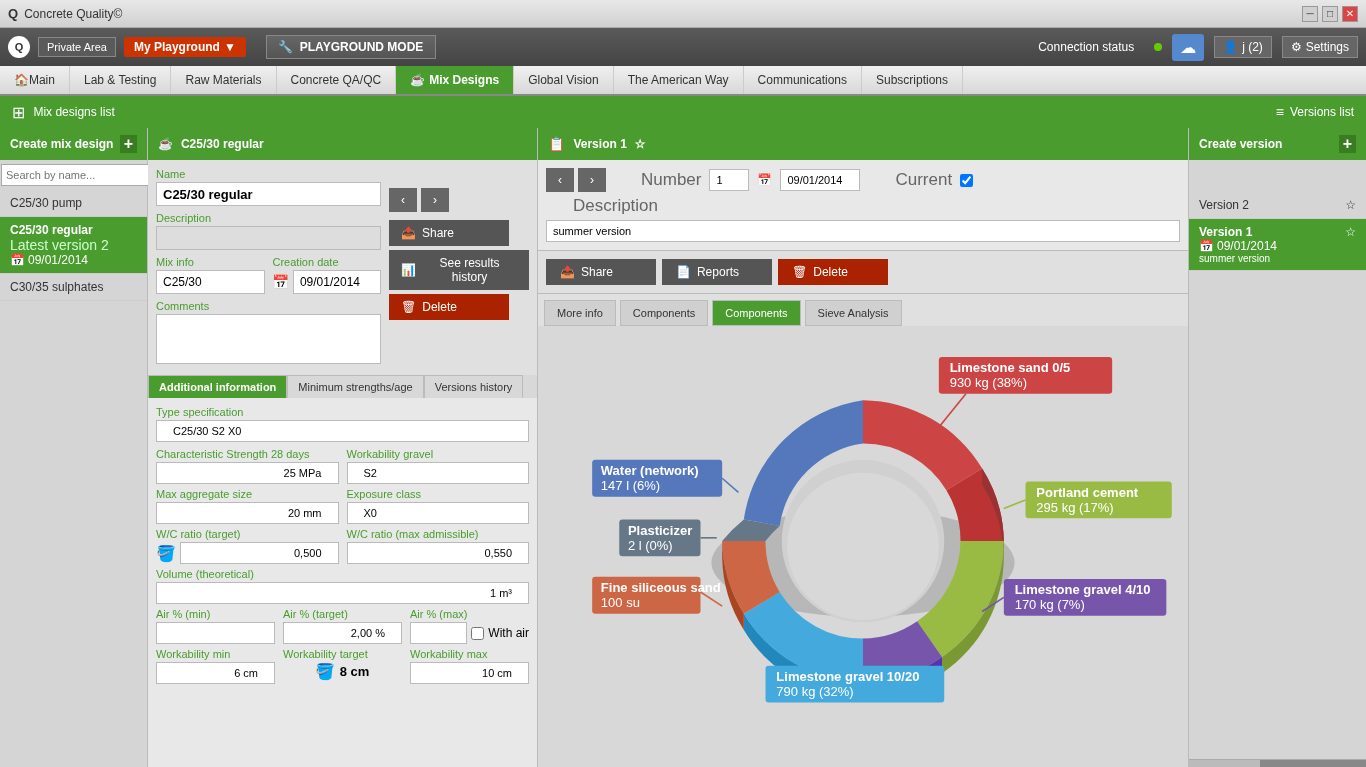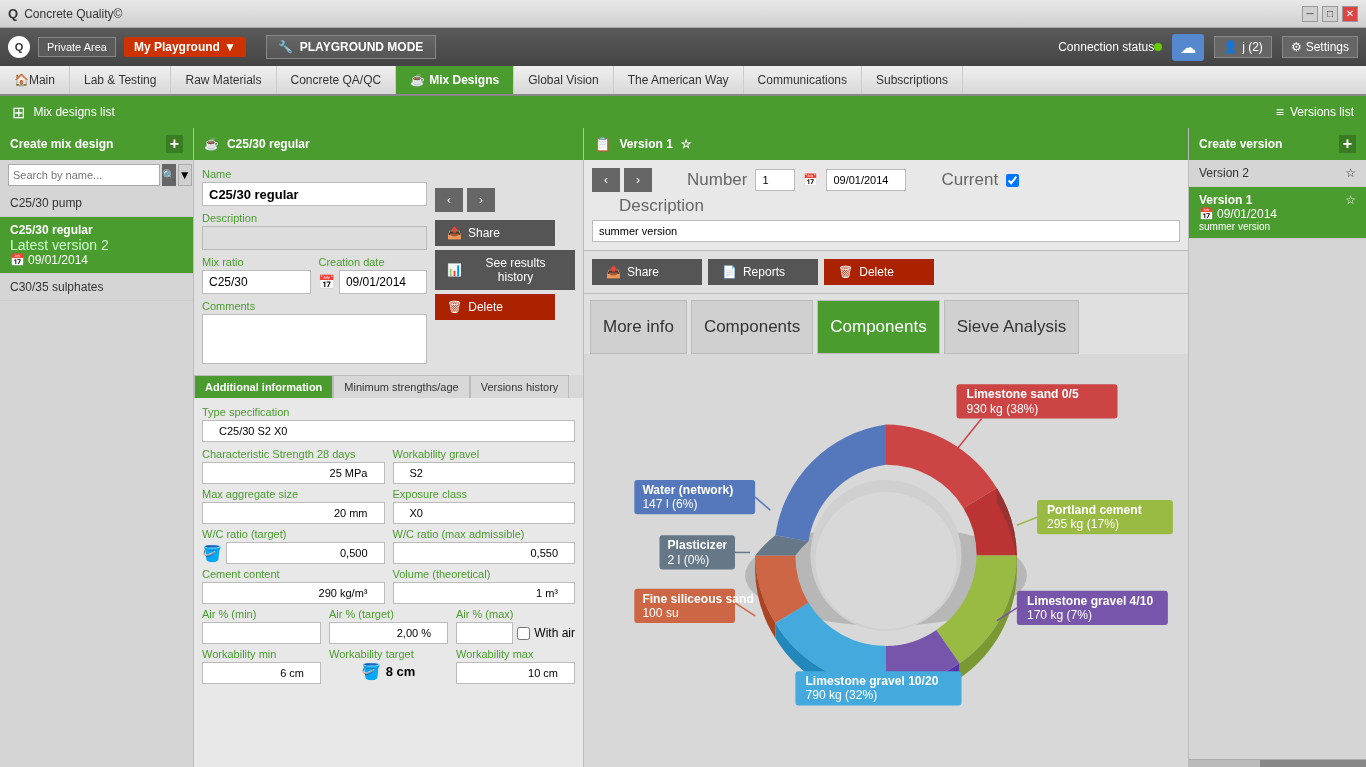--- a/index.html
+++ b/index.html
@@ -27,21 +27,21 @@
       align-items: center;
       padding: 0 8px;
       gap: 8px;
     }
     .logo-area { display: flex; align-items: center; gap: 6px; color: white; font-size: 12px; }
     .logo-circle { width: 22px; height: 22px; background: white; border-radius: 50%; display: flex; align-items: center; justify-content: center; color: #333; font-weight: bold; font-size: 11px; }
     .private-area-btn { background: #5a5a5a; color: white; border: 1px solid #888; padding: 3px 8px; font-size: 11px; cursor: pointer; }
     .playground-btn { background: #cc3300; color: white; border: none; padding: 3px 10px; font-size: 12px; font-weight: bold; cursor: pointer; display: flex; align-items: center; gap: 4px; border-radius: 2px; }
     .playground-mode-btn { background: linear-gradient(to bottom, #666, #555); color: white; border: 1px solid #888; padding: 4px 12px; font-size: 11px; font-weight: bold; cursor: pointer; display: flex; align-items: center; gap: 6px; margin-left: 12px; }
     .nav-right { margin-left: auto; display: flex; align-items: center; gap: 10px; color: white; font-size: 11px; }
-    .connection-status { display: flex; align-items: center; gap: 0; }
+    .connection-status { display: flex; align-items: center; gap: 20px; }
     .status-dot { width: 8px; height: 8px; background: #66cc00; border-radius: 50%; }
     .cloud-btn { background: #5588cc; border: none; color: white; padding: 4px 8px; border-radius: 3px; cursor: pointer; font-size: 16px; }
     .user-btn { background: #666; color: white; border: 1px solid #888; padding: 3px 8px; font-size: 11px; cursor: pointer; display: flex; align-items: center; gap: 4px; }
     .settings-btn { background: #666; color: white; border: 1px solid #888; padding: 3px 8px; font-size: 11px; cursor: pointer; display: flex; align-items: center; gap: 4px; }
 
     
     .menu-bar {
       background: linear-gradient(to bottom, #f0f0f0, #d8d8d8);
       height: 30px;
       display: flex;
@@ -65,40 +65,40 @@
 
     
     .main-layout {
       display: flex;
       height: calc(767px - 28px - 38px - 30px - 32px);
       background: #c8c8c8;
     }
 
     
     .left-sidebar {
-      width: 194px;
+      width: 148px;
       background: #d5d5d5;
       border-right: 1px solid #bbb;
       display: flex;
       flex-direction: column;
     }
     .create-mix-btn {
       background: #4a9c2f;
       color: white;
       border: none;
       height: 32px;
       display: flex;
       align-items: center;
       justify-content: space-between;
       padding: 0 10px;
       cursor: pointer;
       font-size: 12px;
       font-weight: bold;
     }
-    .search-bar { display: flex; align-items: flex-start; padding: 4px 8px; gap: 2px; }
+    .search-bar { display: flex; align-items: flex-start; padding: 4px 1px; gap: 2px; }
     .search-input { flex: 1; height: 22px; border: 1px solid #aaa; padding: 0 4px; font-size: 11px; background: white; }
     .search-btn { background: #666; color: white; border: none; width: 22px; height: 22px; cursor: pointer; font-size: 11px; display: flex; align-items: center; justify-content: center; }
     .filter-btn { background: #d0d0d0; border: 1px solid #aaa; width: 22px; height: 22px; cursor: pointer; display: flex; align-items: center; justify-content: center; }
     .mix-list { flex: 1; overflow-y: auto; }
     .mix-item { padding: 6px 10px; cursor: pointer; border-bottom: 1px solid #ccc; font-size: 11px; color: #333; }
     .mix-item.active { background: #4a9c2f; color: white; }
     .mix-item .sub { font-size: 14px; color: #aaa; }
     .mix-item.active .sub { color: #ccffcc; }
     .mix-item .date { font-size: 10px; display: flex; align-items: center; gap: 3px; }
 
@@ -191,21 +191,21 @@
       border-bottom: none;
       background: #d8d8d8; 
       color: #333; 
     }
     .ai-tab.active { background: #4a9c2f; color: white; font-weight: bold; }
     .ai-content { background: #e8e8e8; padding: 8px; overflow-y: auto; flex: 1; }
 
     .checkbox-label { display: flex; align-items: center; gap: 4px; }
     
     .comp-tabs { display: flex; background: #e0e0e0; padding: 6px 6px 0; gap: 4px; }
-    .comp-tab { padding: 16px 12px; cursor: pointer; font-size: 17px; background: #d0d0d0; border: 1px solid #bbb; color: #333; }
+    .comp-tab { padding: 6px 12px; cursor: pointer; font-size: 11px; background: #d0d0d0; border: 1px solid #bbb; color: #333; }
     .comp-tab.active { background: #4a9c2f; color: white; }
   </style>
 </head>
 <body>
 
 <div class="title-bar">
   <div class="title-bar-left">
     <span style="font-weight:bold; font-size:13px;">Q</span>
     <span>Concrete Quality©</span>
   </div>
@@ -329,21 +329,21 @@
 
         <div style="display:flex; padding:8px; gap:8px;">
 
           <div style="flex:1;">
             <div class="form-label">Name</div>
             <input class="form-input name" type="text" value="C25/30 regular" style="">
             <div class="form-label" style="margin-top:6px;">Description</div>
             <input class="form-input" type="text" style="background: rgb(221, 221, 221);">
             <div style="display:flex; gap:8px; margin-top:6px;">
               <div style="flex:1;">
-                <div class="form-label">Mix ratio</div>
+                <div class="form-label">Mix info</div>
                 <input class="form-input" type="text" value="C25/30" style="">
               </div>
               <div style="flex:1;">
                 <div class="form-label">Creation date</div>
                 <div style="display:flex; align-items:center; gap:3px;">
                   <span style="font-size:14px;">📅</span>
                   <input class="form-input" type="text" value="09/01/2014" style="flex: 1 1 0%;">
                 </div>
               </div>
             </div>
@@ -413,24 +413,20 @@
                 <input class="spec-input right" type="text" value="0,500" style="flex: 1 1 0%;">
               </div>
             </div>
             <div class="col">
               <div class="spec-label">W/C ratio (max admissible)</div>
               <input class="spec-input right" type="text" value="0,550" style="width: 100%;">
             </div>
           </div>
 
           <div class="two-col" style="margin-top:4px;">
-            <div class="col">
-              <div class="spec-label">Cement content</div>
-              <input class="spec-input right" type="text" value="290 kg/m³" style="width: 100%;">
-            </div>
             <div class="col">
               <div class="spec-label">Volume (theoretical)</div>
               <input class="spec-input right" type="text" value="1 m³" style="width: 100%;">
             </div>
           </div>
 
           <div class="three-col" style="margin-top:4px;">
             <div class="col">
               <div class="spec-label">Air % (min)</div>
               <input class="spec-input" type="text" value="" style="width: 100%;">
@@ -594,21 +590,21 @@
     </div>
   </div>
 
   <div class="right-sidebar">
     <button class="create-version-btn">
       <span>Create version</span>
       <span style="font-size:16px; background:#3a7c22; padding: 0 4px;">+</span>
     </button>
     <div class="version-list">
       <div class="version-item">
-        <div style="display:flex; justify-content:space-between; align-items:center;">
+        <div style="display:flex; justify-content:space-between; align-items:center;margin-top:32px;">
           <span>Version 2</span>
           <span>☆</span>
         </div>
       </div>
       <div class="version-item active">
         <div style="display:flex; justify-content:space-between; align-items:center;">
           <span style="font-weight:bold;">Version 1</span>
           <span>☆</span>
         </div>
         <div class="v-date">

